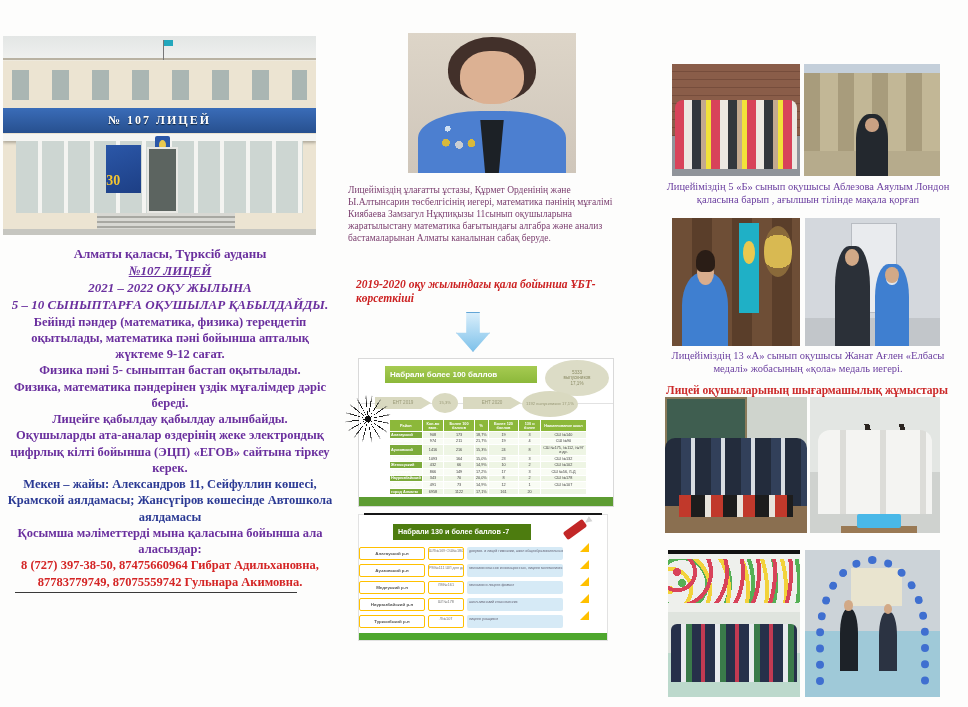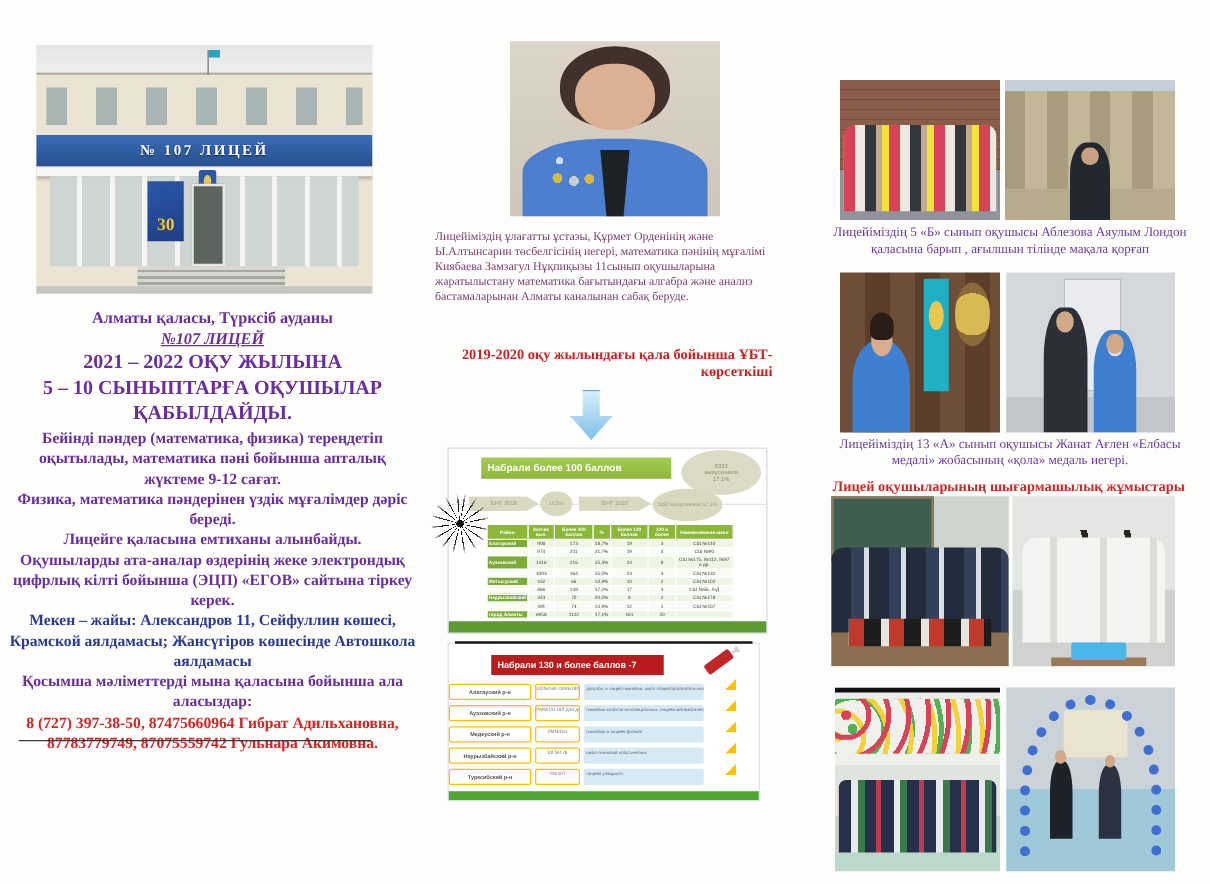--- a/index.html
+++ b/index.html
@@ -1,68 +1,68 @@
 <!DOCTYPE html>
 <html><head>
 <meta charset="utf-8">
 <style>
   html,body{margin:0;padding:0;background:#fff;}
   .page{position:relative;width:968px;height:707px;background:#fdfdfc;overflow:hidden;
         font-family:"Liberation Serif", serif;}
   [data-name]{box-sizing:border-box;}
 
   
-  .photo-building{position:absolute;left:29px;top:36px;width:269px;height:199px;overflow:hidden;
+  .photo-building{position:absolute;left:3px;top:36px;width:313px;height:199px;overflow:hidden;
     background:linear-gradient(180deg,#e3e6e5 0%,#f0f1ef 12%,#ece4d2 12.5%,#ece4d2 100%);}
   .b-roof{position:absolute;left:0;top:11%;width:100%;height:2px;background:#b9b2a2;}
   .b-win1{position:absolute;left:3%;top:17%;width:94%;height:15%;
     background:repeating-linear-gradient(90deg,#aab6b3 0 17px,transparent 17px 40px);}
   .b-band{position:absolute;left:0;top:36%;width:100%;height:13%;
     background:linear-gradient(180deg,#3a6cb8,#27508f);display:flex;align-items:center;justify-content:center;
     color:#fff;font-weight:bold;font-size:12px;letter-spacing:2px;text-shadow:0 1px 1px #123;}
   .b-canopy{position:absolute;left:0;top:49%;width:100%;height:4%;background:#f6f6f3;box-shadow:0 2px 3px rgba(0,0,0,.25);}
   .b-glass{position:absolute;left:4%;top:53%;width:92%;height:36%;
     background:repeating-linear-gradient(90deg,#cdd6d2 0 22px,#f4f4f1 22px 26px);}
   .b-door{position:absolute;left:46%;top:56%;width:10%;height:33%;background:#5c6460;border:2px solid #e8e8e4;}
   .b-banner30{position:absolute;left:33%;top:55%;width:11%;height:24%;background:linear-gradient(160deg,#2b57a8,#1d3f85);
-    color:#f4c531;font-weight:bold;font-size:14px;display:flex;align-items:flex-end;justify-content:center;padding-bottom:4px;}
+    color:#f4c531;font-weight:bold;font-size:14px;display:flex;align-items:flex-end;padding-bottom:4px;}
   .b-emblem{position:absolute;left:48.5%;top:50.5%;width:5%;height:9%;background:#2b57a8;border-radius:2px;}
   .b-emblem::after{content:"";position:absolute;left:28%;top:18%;width:45%;height:55%;border-radius:50%;background:#e9c84f;}
   .b-steps{position:absolute;left:30%;bottom:0;width:44%;height:11%;
     background:repeating-linear-gradient(180deg,#d8d8d3 0 3px,#a8a8a2 3px 5px);}
   .b-ground{position:absolute;left:0;bottom:0;width:100%;height:3%;background:#c6c6c0;}
   .b-flag{position:absolute;left:51%;top:2%;width:1px;height:10%;background:#777;}
   .b-flag::after{content:"";position:absolute;left:1px;top:0;width:9px;height:6px;background:#23a7bc;}
 
   .ltext{position:absolute;left:6px;top:246px;width:328px;text-align:center;color:#6a2f9e;font-weight:bold;
     font-size:12.5px;line-height:1.3;}
   .ltext .h-plain{font-size:13px;}
   .ltext .h-und{font-style:italic;text-decoration:underline;font-size:13px;}
-  .ltext .h-it{font-size:16px;}
+  .ltext .h-it{font-style:italic;font-size:13px;}
   .ltext p{margin:0;}
   .addr{color:#2b3a94;}
   .phones{color:#d42525;}
   .lrule{position:absolute;left:15px;top:592px;width:282px;height:0;border-top:1.5px solid #3a3a3a;}
 
   
   .photo-teacher{position:absolute;left:408px;top:33px;width:168px;height:140px;overflow:hidden;
     background:linear-gradient(180deg,#ddd5c8,#cfc6ba);}
   .t-hair{position:absolute;left:24%;top:3%;width:52%;height:46%;background:#42302a;border-radius:50% 50% 46% 46%;}
   .t-face{position:absolute;left:31%;top:13%;width:38%;height:38%;background:#dcb193;border-radius:46%;}
   .t-jacket{position:absolute;left:6%;top:56%;width:88%;height:46%;background:#4c7fd0;border-radius:42% 42% 0 0;}
   .t-vneck{position:absolute;left:43%;top:62%;width:14%;height:40%;background:#1c2126;clip-path:polygon(0 0,100% 0,78% 100%,22% 100%);}
   .t-medals{position:absolute;left:18%;top:64%;width:26%;height:20%;
     background:radial-gradient(circle 4px at 18% 70%,#d8b93c 97%,transparent),
                radial-gradient(circle 4px at 48% 78%,#c9cdd2 97%,transparent),
                radial-gradient(circle 4px at 76% 72%,#d8b93c 97%,transparent),
                radial-gradient(circle 3px at 22% 20%,#cfe0f2 97%,transparent);}
   .mtext{position:absolute;left:348px;top:185px;width:278px;text-align:left;color:#7c4070;
     font-size:9.5px;line-height:1.25;}
-  .ubt-head{position:absolute;left:356px;top:277px;width:262px;text-align:right;color:#cc2222;
-    font-size:11.5px;font-weight:bold;line-height:1.25;}
+  .ubt-head{position:absolute;left:356px;top:277px;width:262px;text-align:left;color:#cc2222;
+    font-size:11.5px;font-weight:bold;font-style:italic;line-height:1.25;}
   .down-arrow{position:absolute;left:456px;top:312px;width:34px;height:40px;
     background:linear-gradient(180deg,#d9eefb,#7fc2ea);border:1px solid #62a5d6;
     clip-path:polygon(30% 0,70% 0,70% 52%,100% 52%,50% 100%,0 52%,30% 52%);}
 
   
   .chart1{position:absolute;left:358px;top:358px;width:256px;height:149px;background:#fff;border:1px solid #d9d9d9;overflow:visible;}
   .c1-title{position:absolute;left:26px;top:7px;width:152px;height:17px;background:linear-gradient(180deg,#a6cb52,#8cb83a);
     color:#fff;font-family:"Liberation Sans",sans-serif;font-weight:bold;font-size:8px;line-height:17px;padding-left:5px;}
   .c1-badge{position:absolute;right:4px;top:1px;width:64px;height:36px;background:#dcdcc6;border-radius:50%;
     display:flex;flex-direction:column;align-items:center;justify-content:center;color:#8c8c66;
@@ -85,21 +85,21 @@
     font-family:"Liberation Sans",sans-serif;font-size:3.8px;color:#444;}
   .c1-table th{background:#8cb83a;color:#fff;padding:1.5px 1px;font-weight:bold;border:0.5px solid #fff;}
   .c1-table td{background:#eef5e4;padding:0.8px 1px;text-align:center;border:0.5px solid #fff;}
   .c1-table tr:nth-child(even) td{background:#f9fcf4;}
   .c1-table td:first-child{background:#7cab3a;color:#fff;text-align:left;font-weight:bold;}
   .c1-bottom{position:absolute;left:0;bottom:0;width:100%;height:9px;background:#5d9c32;}
 
   
   .chart2{position:absolute;left:358px;top:514px;width:250px;height:127px;background:#fff;border:1px solid #e2e2e2;}
   .chart2::before{content:"";position:absolute;left:2%;top:-2px;width:96%;height:2px;background:#161616;}
-  .c2-title{position:absolute;left:34px;top:9px;width:138px;height:16px;background:#b91c1c;color:#fff;
+  .c2-title{position:absolute;left:34px;top:9px;width:138px;height:16px;background:#4d7c0f;color:#fff;
     font-family:"Liberation Sans",sans-serif;font-weight:bold;font-size:7.2px;line-height:16px;padding-left:5px;}
   .marker{position:absolute;right:20px;top:10px;width:24px;height:9px;background:#c22727;border-radius:2px;transform:rotate(-36deg);}
   .marker::after{content:"";position:absolute;right:-7px;top:1.5px;border-left:7px solid #d4d4d4;
     border-top:3px solid transparent;border-bottom:3px solid transparent;transform:rotate(180deg);}
   .c2-rows{position:absolute;left:0;top:32px;width:100%;}
   .c2-row{position:relative;height:14px;margin-bottom:3px;white-space:nowrap;}
   .c2-row span{display:inline-block;vertical-align:top;height:13px;overflow:hidden;
     font-family:"Liberation Sans",sans-serif;}
   .c2-d{width:66px;border:1.5px solid #ffc000;background:#fff;border-radius:2px;font-size:4.4px;font-weight:bold;
     color:#555;text-align:center;line-height:11px;}
@@ -207,22 +207,23 @@
     <div class="b-steps" data-name="building-steps"></div>
     <div class="b-ground" data-name="building-ground"></div>
   </div>
 
   <div class="ltext" data-name="left-text-block">
     <p class="h-plain" data-name="left-heading-city">Алматы қаласы, Түрксіб ауданы</p>
     <p class="h-und" data-name="left-heading-lyceum">№107  ЛИЦЕЙ</p>
     <p class="h-it" data-name="left-heading-year">2021 – 2022  ОҚУ  ЖЫЛЫНА</p>
     <p class="h-it" data-name="left-heading-admission">5 – 10  СЫНЫПТАРҒА  ОҚУШЫЛАР ҚАБЫЛДАЙДЫ.</p>
     <p data-name="left-paragraph">Бейінді  пәндер (математика,  физика) тереңдетіп оқытылады,  математика  пәні  бойынша  апталық жүктеме  9-12  сағат.</p>
+    <p data-name="left-paragraph">Физика пәні 5- сыныптан бастап оқытылады.</p>
     <p data-name="left-paragraph">Физика, математика пәндерінен үздік мұғалімдер дәріс береді.</p>
-    <p data-name="left-paragraph">Лицейге қаласына емтиханы алынбайды.</p>
+    <p data-name="left-paragraph">Лицейге қабылдау қабылдау алынбайды.</p>
     <p data-name="left-paragraph">Оқушыларды  ата-аналар өздерінің жеке электрондық цифрлық кілті бойынша (ЭЦП) «ЕГОВ»  сайтына тіркеу керек.</p>
     <p class="addr" data-name="address-text">Мекен – жайы:  Александров 11, Сейфуллин көшесі, Крамской аялдамасы;  Жансүгіров көшесінде Автошкола аялдамасы</p>
     <p data-name="phones-intro">Қосымша  мәліметтерді  мына  қаласына бойынша ала аласыздар:</p>
     <p class="phones" data-name="phone-numbers">8 (727) 397-38-50,  87475660964 Гибрат Адильхановна, 87783779749, 87075559742  Гульнара Акимовна.</p>
   </div>
   <div class="lrule" data-name="divider-line"></div>
 
   <div class="photo-teacher" data-name="photo-teacher-portrait">
     <div class="t-hair" data-name="teacher-hair"></div>
     <div class="t-face" data-name="teacher-face"></div>

